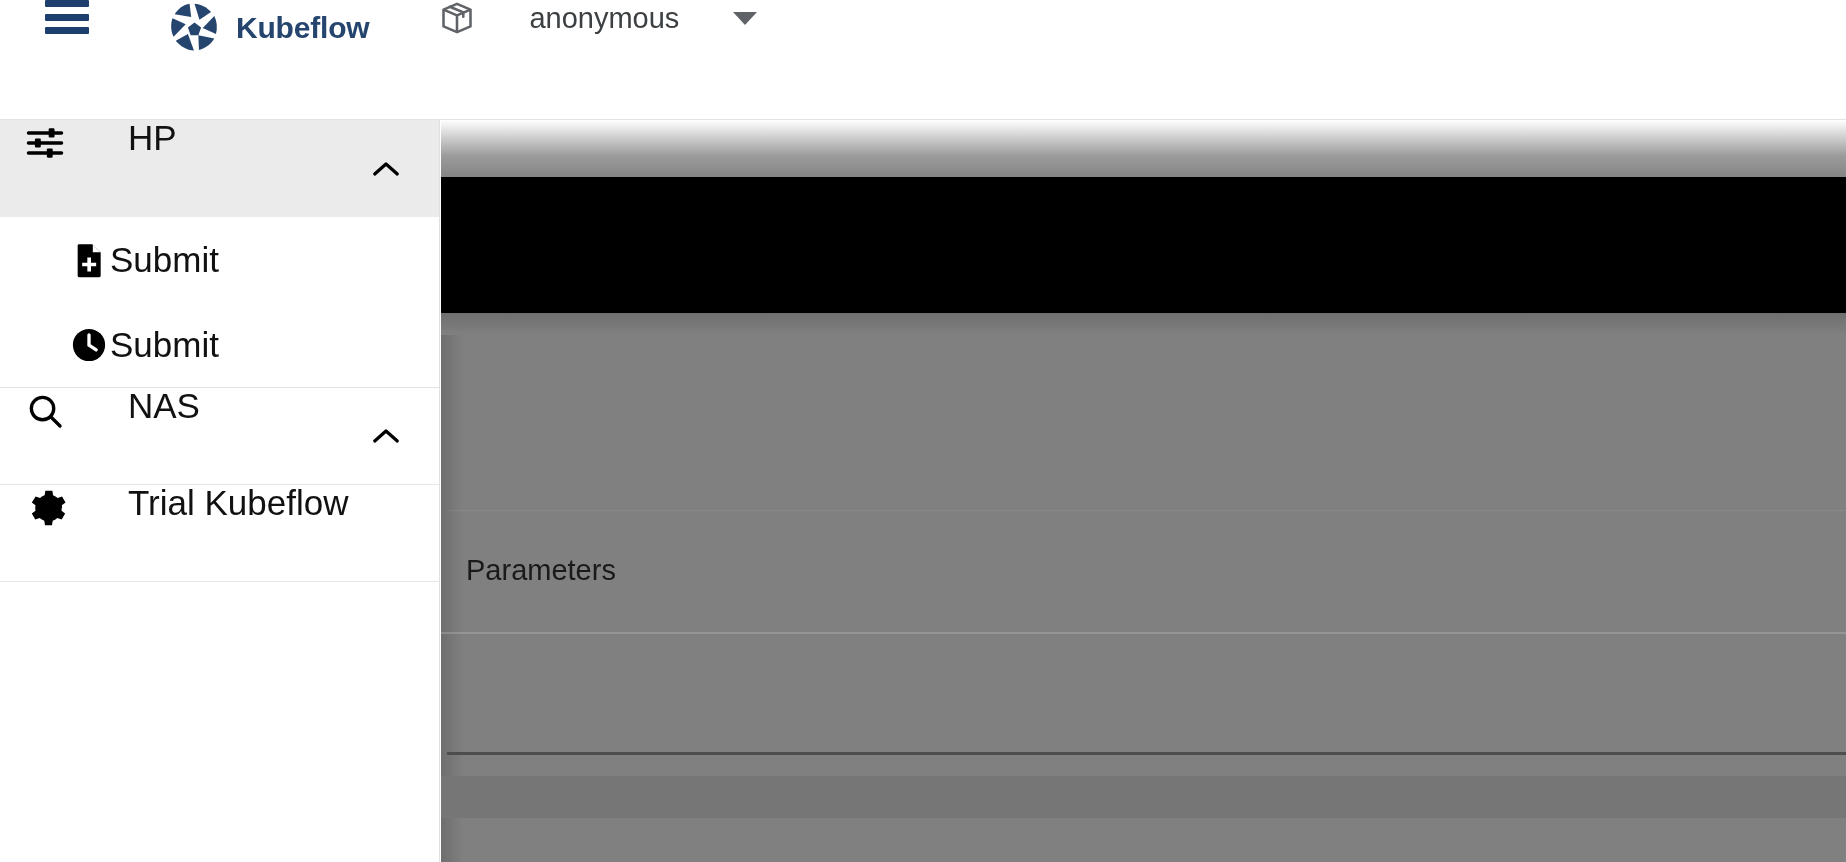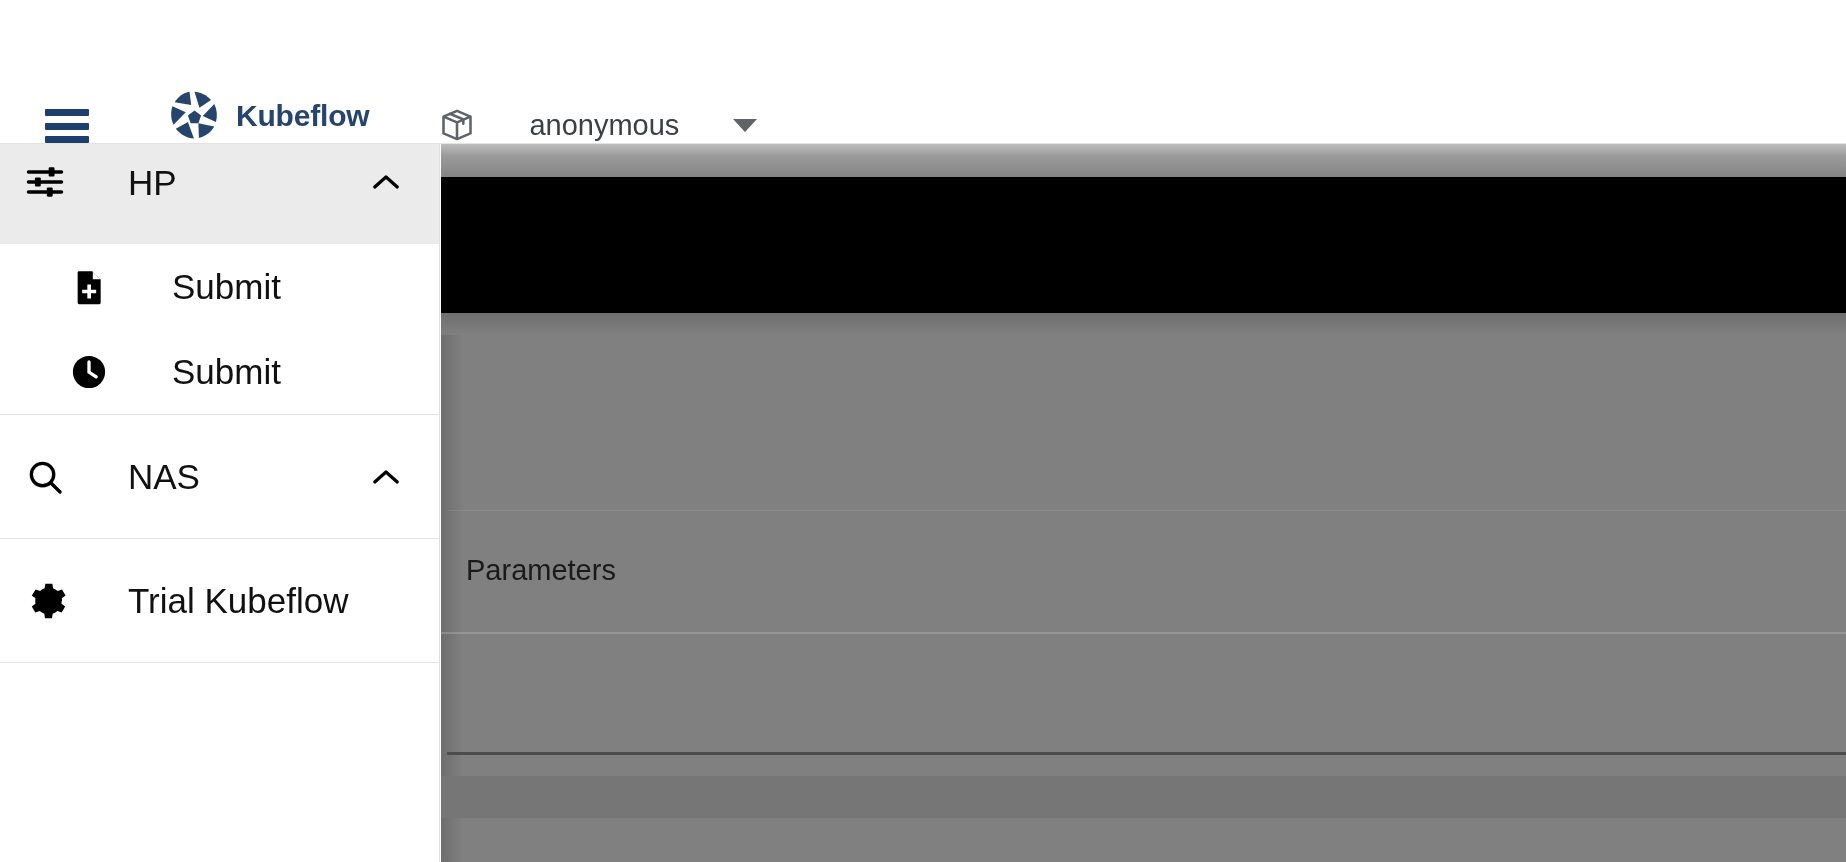--- a/index.html
+++ b/index.html
@@ -6,22 +6,22 @@
   html, body {
     width:1846px; height:862px;
     background:#ffffff;
     font-family:"Liberation Sans", sans-serif;
     overflow:hidden;
   }
   #app { position:relative; width:1846px; height:862px; background:#fff; }
 
   
   .topbar {
-    position:absolute; left:0; top:0; width:1846px; height:144px;
-    background:#ffffff; display:flex; align-items:flex-end;
+    position:absolute; left:0; top:0; width:1846px; height:120px;
+    background:#ffffff; display:flex; align-items:flex-start;
     border-bottom:1px solid #e3e3e3; z-index:40;
   }
   .hamburger {
     margin-left:45px; width:44px; height:34px;
     display:flex; flex-direction:column; justify-content:space-between;
     cursor:pointer;
   }
   .hamburger span { display:block; height:7px; width:44px; background:#1d3f6e; border-radius:1px; }
 
   .logo-wrap { margin-left:78px; display:flex; align-items:center; cursor:pointer; }
@@ -40,21 +40,21 @@
     border-top:13px solid #5f6368;
   }
 
   
   .sidebar {
     position:absolute; left:0; top:120px; width:440px; height:742px;
     background:#ffffff; border-right:1px solid #e0e0e0; z-index:30;
     overflow:hidden;
   }
   .nav-group-header {
-    height:124px; display:flex; align-items:center; cursor:pointer;
+    height:97px; display:flex; cursor:pointer;
     border-bottom:1px solid #e6e6e6; position:relative;
   }
   .nav-group-header.active { background:#ebebeb; border-bottom:none; }
   .nav-group-header .g-icon {
     width:46px; height:46px; margin-left:22px; flex:0 0 46px;
     display:flex; align-items:center; justify-content:center;
   }
   .nav-group-header .g-label {
     margin-left:60px; font-size:35px; color:#111; line-height:1;
   }
@@ -64,21 +64,21 @@
   }
   .nav-child {
     height:85px; display:flex; align-items:center; cursor:pointer;
     background:#fff;
   }
   .nav-child .c-icon {
     width:42px; height:42px; margin-left:68px; flex:0 0 42px;
     display:flex; align-items:center; justify-content:center;
   }
   .nav-child .c-label {
-    margin-left:62px; font-size:35px; color:#111; line-height:1;
+    font-size:35px; color:#111; line-height:1;
   }
   .nav-divider { height:1px; background:#e2e2e2; width:100%; }
 
   
   .main {
     position:absolute; left:441px; top:120px;
     width:1405px; height:742px; background:#ffffff; overflow:hidden;
   }
   .dim-top-fade {
     position:absolute; left:0; top:0; width:100%; height:58px;

